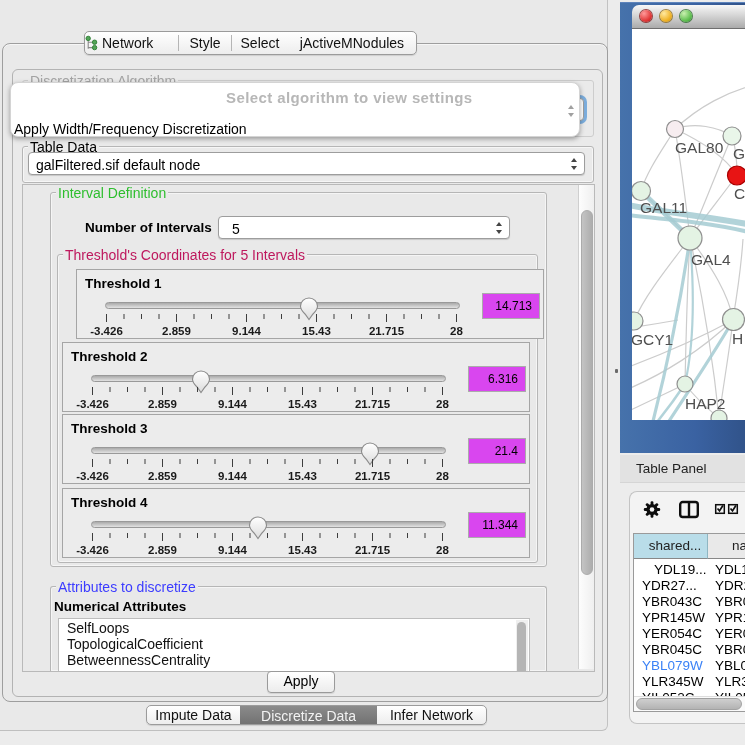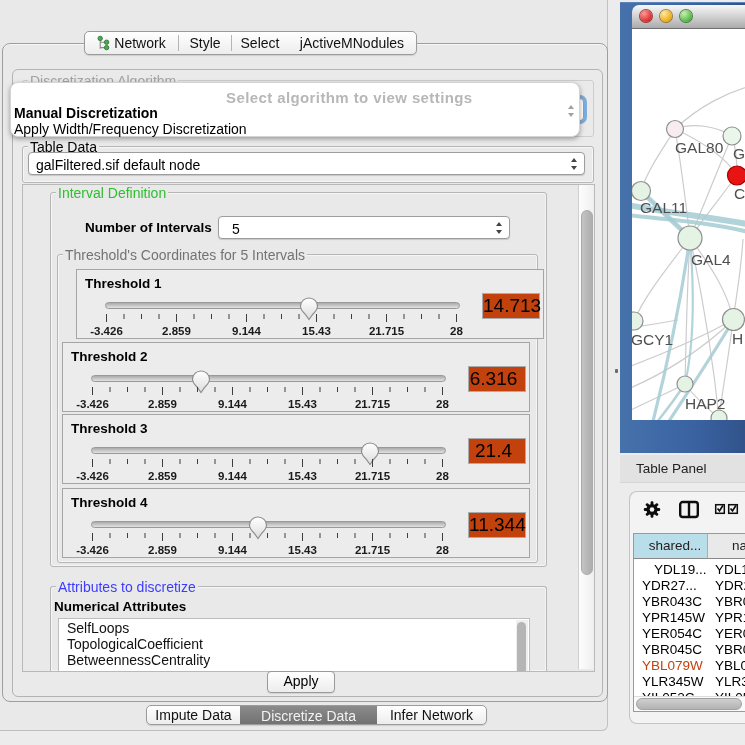--- a/index.html
+++ b/index.html
@@ -7,31 +7,31 @@
 .gt{position:absolute;top:-7px;left:5px;padding:0 2px;background:#e9e9e9;font-size:14px;line-height:15px}
 .combo{position:absolute;background:#fff;border:1px solid #9d9d9d;border-radius:4px;box-shadow:0 1px 1px rgba(0,0,0,.15);font-size:14px;color:#000}
 .combo .tx{position:absolute;left:7px;top:3.5px;white-space:nowrap}
 .arr{position:absolute;right:6px;top:50%;width:7px;height:14px;margin-top:-7px}
 .arr:before{content:"";position:absolute;left:0;top:1px;border-left:3.5px solid transparent;border-right:3.5px solid transparent;border-bottom:4.5px solid #444}
 .arr:after{content:"";position:absolute;left:0;bottom:1px;border-left:3.5px solid transparent;border-right:3.5px solid transparent;border-top:4.5px solid #444}
 .tabbar{position:absolute;display:flex;align-items:stretch;background:linear-gradient(#fff,#ededed);border:1px solid #9b9b9b;border-radius:5px;overflow:hidden;box-shadow:0 1px 1px rgba(0,0,0,.12)}
 .tab{font-size:14px;color:#111;display:flex;align-items:center;padding:0 12px;white-space:nowrap}
 .tsep{width:1px;background:#b5b5b5;margin:3px 0}
 .tsel{background:linear-gradient(#8b8b8b,#6f6f6f);color:#f2f2f2}
-.fld{position:absolute;background:#c2410c;border:1px solid #ababab;font-size:19px;color:#000;text-align:center;line-height:24px;padding-right:7px}
+.fld{position:absolute;background:#d946ef;border:1px solid #ababab;font-size:12px;color:#000;text-align:right;line-height:24px;padding-right:7px}
 .tbx{position:absolute;background:#ececec;border:1px solid #a5a5a5}
 .thl{position:absolute;left:8px;top:6px;font-size:13.5px;font-weight:bold;color:#000}
 .tklb{position:absolute;font-size:11.5px;font-weight:bold;color:#1a1a1a;transform:translateX(-50%);white-space:nowrap}
 .grv{position:absolute;height:5px;background:linear-gradient(#aaaaaa,#e2e2e2);border:1px solid #999999;border-radius:4px}
 </style></head><body>
 
 <div class="ab" style="left:0;top:0;width:607px;height:730px;background:#e9e9e9;border-right:1px solid #c2c2c2;border-bottom:1px solid #bfbfbf;border-bottom-right-radius:6px">
 <div class="ab" style="left:2px;top:43px;width:604px;height:657px;background:#e9e9e9;border:1px solid #9e9e9e;border-radius:8px;box-shadow:inset 0 1px 0 rgba(255,255,255,.6)"></div>
 <div class="tabbar" style="left:84px;top:31px;height:22px">
-      <div class="tab" style="width:93px;justify-content:center;padding:0"><svg width="13" height="16" viewBox="0 0 13 16" style="margin-right:4px">
+      <div class="tab" style="width:93px;justify-content:flex-start;padding:0"><svg width="13" height="16" viewBox="0 0 13 16" style="margin-right:4px">
           <path d="M3.2 3.5 V13.8 M3.2 7.2 H9.5 M3.2 12.6 H9.5" stroke="#8a8a8a" stroke-width="1.1" fill="none"></path>
           <circle cx="3.2" cy="3.4" r="2.2" fill="#53a558" stroke="#2e7d32" stroke-width="0.9"></circle>
           <circle cx="9.6" cy="7.2" r="2.2" fill="#53a558" stroke="#2e7d32" stroke-width="0.9"></circle>
           <circle cx="9.6" cy="12.6" r="2.2" fill="#53a558" stroke="#2e7d32" stroke-width="0.9"></circle>
         </svg>Network</div>
       <div class="tsep"></div>
       <div class="tab" style="width:52px;justify-content:center;padding:0">Style</div>
       <div class="tsep"></div>
       <div class="tab" style="width:56px;justify-content:center;padding:0">Select</div>
       <div class="tab" style="width:128px;justify-content:center;padding:0">jActiveMNodules</div>
@@ -55,21 +55,21 @@
 <div class="ab" style="left:580.5px;top:210px;width:10px;height:363px;background:linear-gradient(90deg,#c4c4c4,#adadad);border:1px solid #ababab;border-radius:6px"></div>
 <div class="ab et" style="left:50px;top:192px;width:495px;height:373px">
       <span class="gt" style="background:#e9e9e9;color:#2ebe2e;left:5px">Interval Definition</span>
     </div>
 <div class="ab" style="left:85px;top:220px;font-size:13.5px;font-weight:bold">Number of Intervals</div>
 <div class="combo" style="left:218px;top:216px;width:290px;height:21px">
       <span class="tx" style="left:13px">5</span>
       <span class="arr"></span>
     </div>
 <div class="ab et" style="left:57px;top:254px;width:479px;height:307px">
-      <span class="gt" style="background:#e9e9e9;color:#737373;left:5px">Threshold's Coordinates for 5 Intervals</span>
+      <span class="gt" style="background:#e9e9e9;color:#be185d;left:5px">Threshold's Coordinates for 5 Intervals</span>
     </div>
 <div class="tbx" style="left:76px;top:269px;width:466px;height:68px">
       <div class="thl">Threshold 1</div>
       <div class="grv" style="left:28px;top:32px;width:353px"></div>
       <svg class="ab" style="left:222.3px;top:27px" width="20" height="24" viewBox="0 0 20 24">
         <defs>
           <linearGradient id="tg" x1="0" y1="0" x2="0" y2="1">
             <stop offset="0" stop-color="#ffffff"></stop>
             <stop offset="1" stop-color="#dcdcdc"></stop>
           </linearGradient>
@@ -162,21 +162,20 @@
 <div class="ab" style="left:54px;top:599px;font-size:13.5px;font-weight:bold">Numerical Attributes</div>
 <div class="ab" style="left:58px;top:618px;width:470px;height:52px;background:#fff;border:1px solid #bdbdbd;border-bottom:none;overflow:hidden;font-size:14px;color:#111">
       <div style="padding:2px 0 0 8px;line-height:15.8px">SelfLoops<br>TopologicalCoefficient<br>BetweennessCentrality<br></div>
       <div class="ab" style="right:1px;top:1px;width:12px;height:60px;background:#efefef">
         <div class="ab" style="left:1px;top:2px;width:9px;height:56px;background:#b5b5b5;border-radius:5px"></div>
       </div>
     </div>
 <div class="ab" style="left:267px;top:671px;width:66px;height:20px;background:linear-gradient(#fff,#ececec);border:1px solid #9a9a9a;border-radius:4px;font-size:14px;color:#000;text-align:center;line-height:19px;box-shadow:0 1px 1px rgba(0,0,0,.1)">Apply</div>
 <div class="ab" style="left:10px;top:82px;width:568px;height:53px;background:#fff;border:1px solid #d4d4d4;border-radius:8px;box-shadow:0 2px 5px rgba(0,0,0,.35)">
       <div class="ab" style="left:215px;top:6px;font-size:15px;font-weight:bold;letter-spacing:.4px;color:#b7b7b7;white-space:nowrap">Select algorithm to view settings</div>
-      <div class="ab" style="left:3px;top:22px;font-size:14px;font-weight:bold;color:#000;white-space:nowrap">Manual Discretization</div>
       <div class="ab" style="left:3px;top:38px;font-size:14px;color:#000;white-space:nowrap">Apply Width/Frequency Discretization</div>
       <span class="arr" style="right:4px;top:28px;opacity:.5"></span>
     </div>
 <div class="tabbar" style="left:146px;top:705px;height:18px;border-radius:5px">
       <div class="tab" style="width:93px;justify-content:center;padding:0">Impute Data</div>
       <div class="tab tsel" style="width:117px;justify-content:center;padding:10px">Discretize Data</div>
       <div class="tab" style="width:109px;justify-content:center;padding:0">Infer Network</div>
     </div>
 </div>
 <div class="ab" style="left:615px;top:369px;width:3px;height:4px;background:#6a6a6a;border-radius:1px"></div>
@@ -276,20 +275,20 @@
 <div class="ab" style="left:8px;top:44px;color:#000;white-space:nowrap">YDR27...</div>
 <div class="ab" style="left:81px;top:44px;color:#000;white-space:nowrap">YDR27</div>
 <div class="ab" style="left:8px;top:60px;color:#000;white-space:nowrap">YBR043C</div>
 <div class="ab" style="left:81px;top:60px;color:#000;white-space:nowrap">YBR04</div>
 <div class="ab" style="left:8px;top:76px;color:#000;white-space:nowrap">YPR145W</div>
 <div class="ab" style="left:81px;top:76px;color:#000;white-space:nowrap">YPR14</div>
 <div class="ab" style="left:8px;top:92px;color:#000;white-space:nowrap">YER054C</div>
 <div class="ab" style="left:81px;top:92px;color:#000;white-space:nowrap">YER05</div>
 <div class="ab" style="left:8px;top:108px;color:#000000;white-space:nowrap">YBR045C</div>
 <div class="ab" style="left:81px;top:108px;color:#000;white-space:nowrap">YBR04</div>
-<div class="ab" style="left:8px;top:124px;color:#c2410c;white-space:nowrap">YBL079W</div>
+<div class="ab" style="left:8px;top:124px;color:#3b82f6;white-space:nowrap">YBL079W</div>
 <div class="ab" style="left:81px;top:124px;color:#000;white-space:nowrap">YBL07</div>
 <div class="ab" style="left:8px;top:140px;color:#000;white-space:nowrap">YLR345W</div>
 <div class="ab" style="left:81px;top:140px;color:#000;white-space:nowrap">YLR34</div>
 <div class="ab" style="left:8px;top:156px;color:#000;white-space:nowrap">YIL052C</div>
 <div class="ab" style="left:81px;top:156px;color:#000;white-space:nowrap">YIL05</div>
 <div class="ab" style="left:0;top:162px;width:112px;height:15px;background:#fafafa;border-top:1px solid #ddd"></div>
 <div class="ab" style="left:2px;top:164px;width:104px;height:10px;background:linear-gradient(#cfcfcf,#b3b3b3);border:1px solid #a2a2a2;border-radius:6px"></div>
 </div>
 </body></html>

